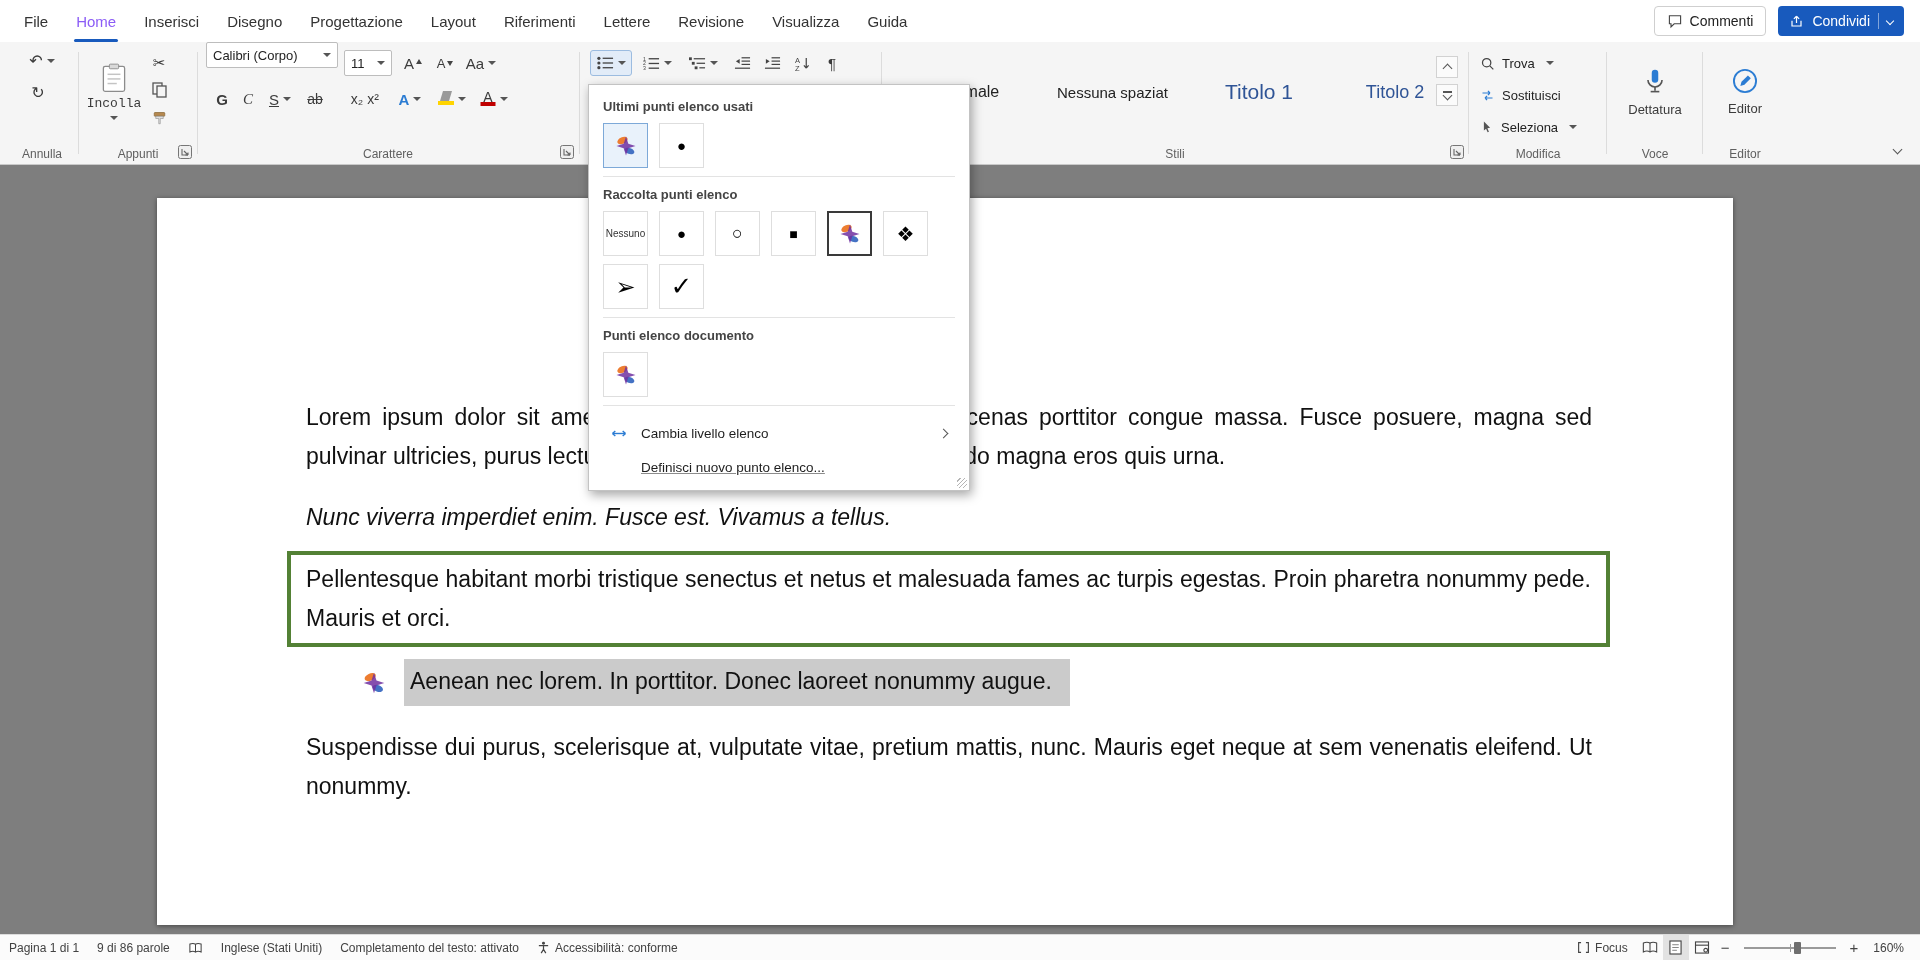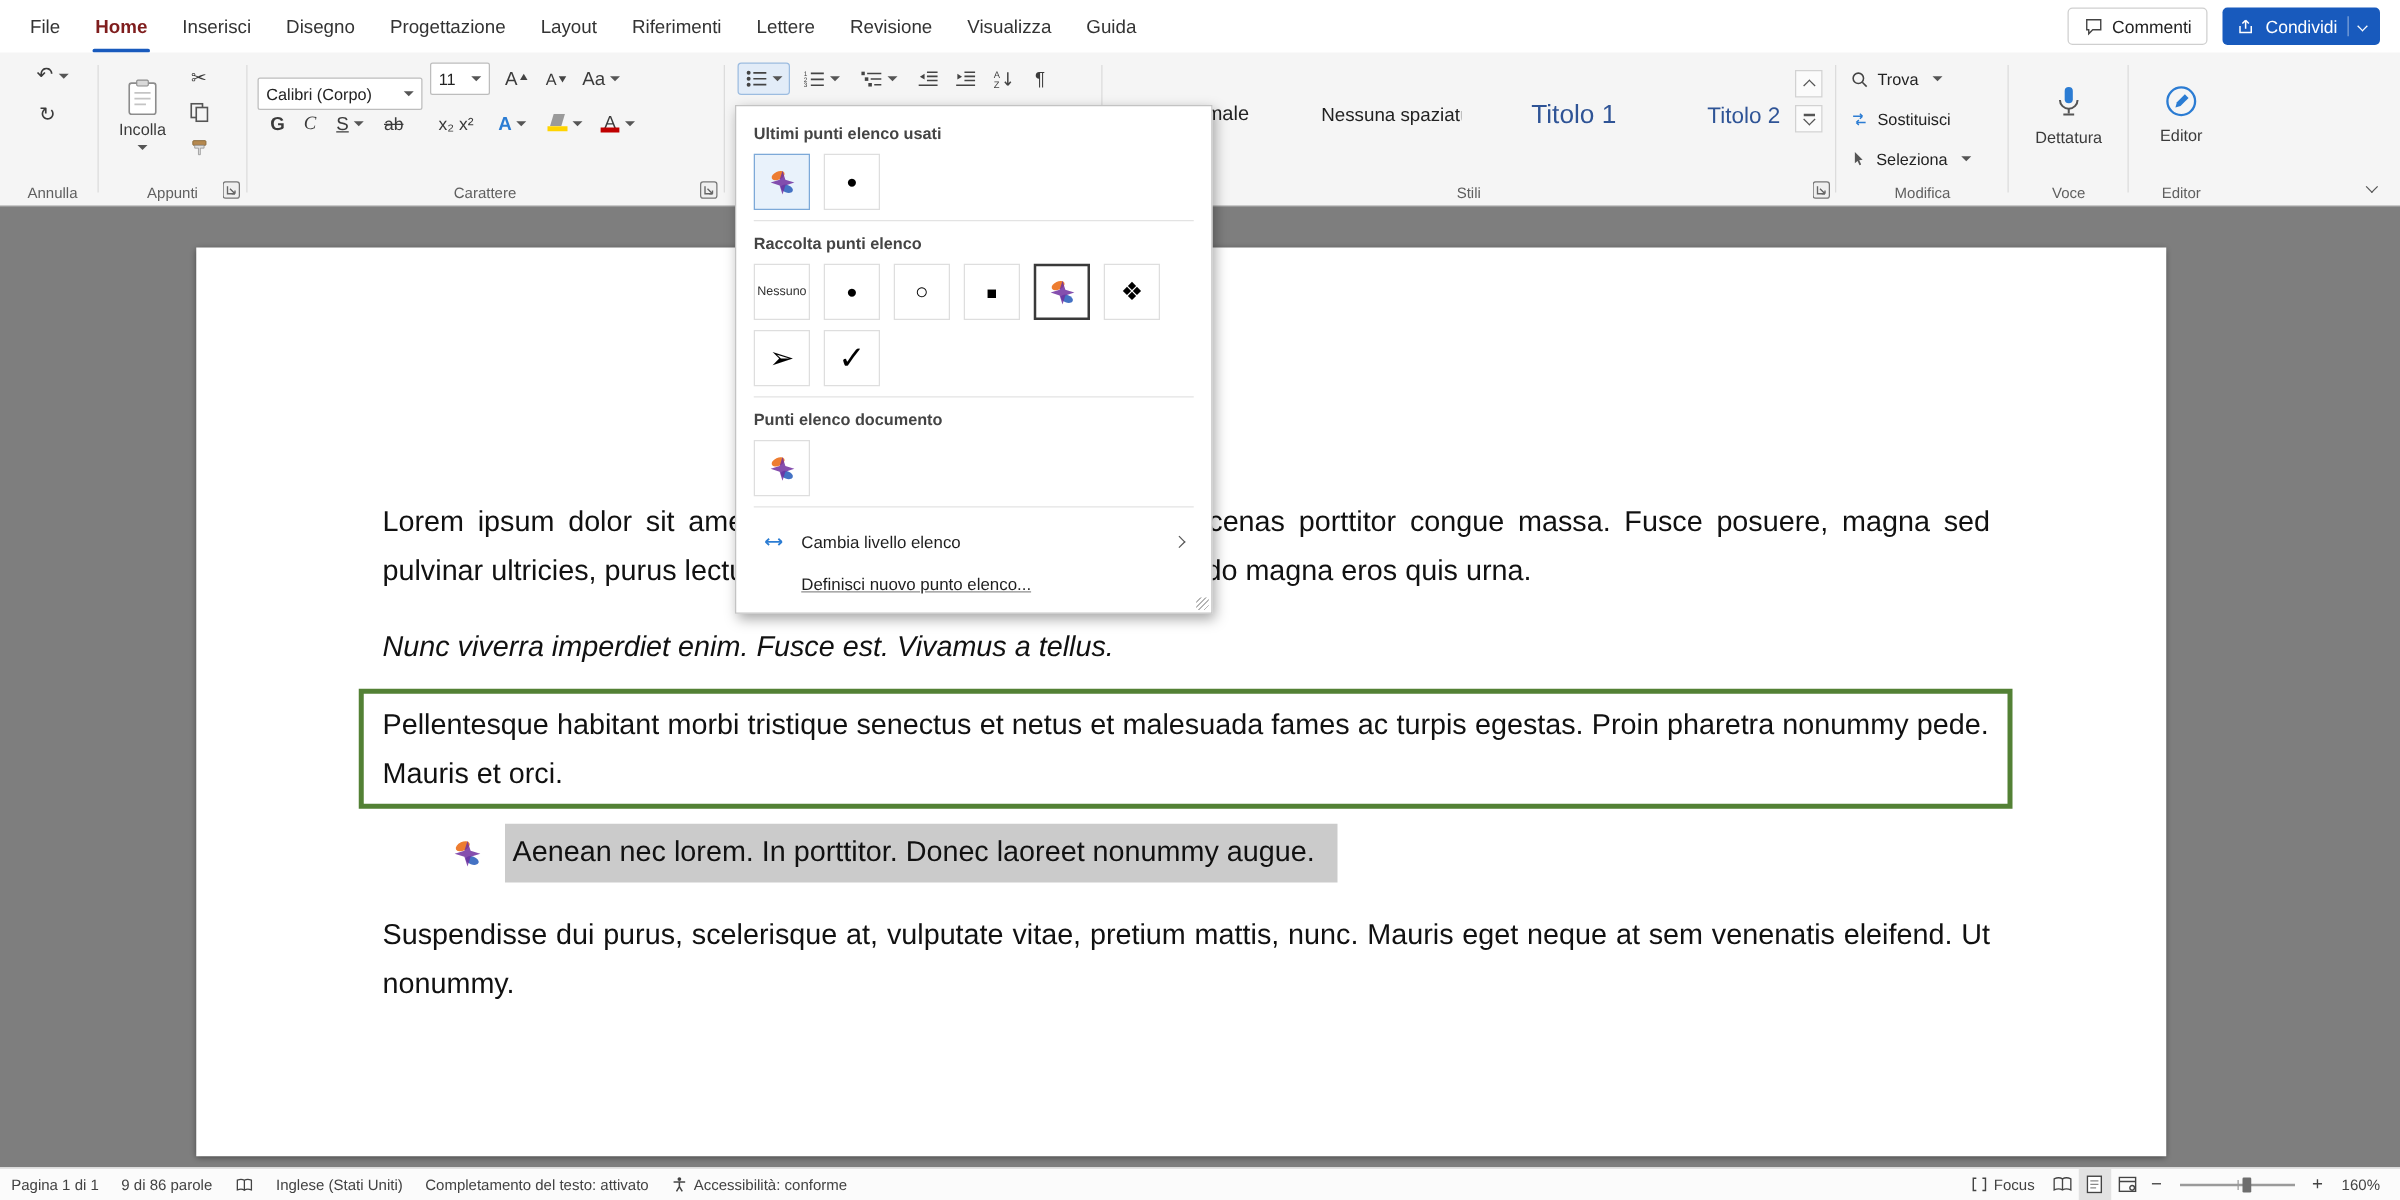--- a/index.html
+++ b/index.html
@@ -4,21 +4,21 @@
 <style>
   * { box-sizing: border-box; margin: 0; padding: 0; }
   html,body { width:1920px; height:960px; }
   body { position:relative; font-family:"Liberation Sans",sans-serif; background:#fff; overflow:hidden; color:#222; }
   svg { display:block; }
 
   
   .titlebar { position:absolute; top:0; left:0; right:0; height:42px; background:#fff; display:flex; align-items:center; }
   .tabs { display:flex; height:100%; margin-left:10px; }
   .tab { position:relative; padding:0 14px; font-size:15px; color:#333; display:flex; align-items:center; cursor:default; white-space:nowrap; }
-  .tab.active { font-weight:700; color:#7f1d1d; }
+  .tab.active { font-weight:400; color:#8b5cf6; }
   .tab.active::after { content:""; position:absolute; left:12px; right:12px; bottom:0; height:3px; background:#185abd; border-radius:2px; }
   .tb-right { margin-left:auto; display:flex; align-items:center; gap:12px; padding-right:16px; }
   .btn-comments { display:flex; align-items:center; gap:7px; height:30px; padding:0 12px; border:1px solid #cfcfcf; border-radius:4px; font-size:14px; color:#222; background:#fff; }
   .btn-share { display:flex; align-items:center; gap:8px; height:30px; padding:0 11px; border:none; border-radius:4px; font-size:14px; color:#fff; background:#185abd; }
   .btn-share .vsep { width:1px; height:16px; background:rgba(255,255,255,.45); }
 
   
   .ribbon { position:absolute; top:42px; left:0; right:0; height:123px; background:#f5f5f5; border-bottom:1px solid #c9c9c9; }
   .group { position:absolute; top:0; bottom:0; }
   .gdiv { position:absolute; top:10px; bottom:10px; width:1px; background:#dcdcdc; }
@@ -149,21 +149,21 @@
     <button class="ibtn" style="left:6px; top:5px; width:52px; height:90px; flex-direction:column; gap:3px;">
       <span>
         <svg width="24" height="30" viewBox="0 0 26 32">
             <rect x="1.5" y="3.5" width="23" height="27" rx="2" fill="#fff" stroke="#8c8c8c" stroke-width="1.4"></rect>
             <rect x="8" y="1" width="10" height="5" rx="1" fill="#d9d9d9" stroke="#8c8c8c"></rect>
             <line x1="6" y1="12" x2="20" y2="12" stroke="#c4c4c4" stroke-width="1.6"></line>
             <line x1="6" y1="17" x2="20" y2="17" stroke="#c4c4c4" stroke-width="1.6"></line>
             <line x1="6" y1="22" x2="16" y2="22" stroke="#c4c4c4" stroke-width="1.6"></line>
           </svg>
       </span>
-      <span style="font-size:13px;">Incolla</span>
+      <span style="font-size:13px;font-family:Liberation Mono, monospace;">Incolla</span>
       <span class="caret" style="margin:0;"></span>
     </button>
     <button class="ibtn" style="left:64px; top:8px; width:26px; height:24px;">
       <span class="glyph" style="font-size:15px;">✂</span>
     </button>
     <button class="ibtn" style="left:64px; top:36px; width:26px; height:24px;">
       <span>
         <svg width="15" height="16" viewBox="0 0 15 16" fill="none" stroke="#555" stroke-width="1.3">
             <rect x="1" y="1" width="9" height="11"></rect>
             <rect x="5" y="4" width="9" height="11" fill="#f5f5f5"></rect>
@@ -182,21 +182,21 @@
     <button class="launcher">
       <svg width="10" height="10" viewBox="0 0 10 10" fill="none" stroke="#666" stroke-width="1.1">
           <path d="M2 2 V8 H8"></path>
           <path d="M4 4 L8 8 M8 8 V5.4 M8 8 H5.4"></path>
         </svg>
     </button>
   </div>
   <div class="gdiv" style="left:197px;"></div>
 
   <div class="group" style="left:200px; width:376px;">
-    <div class="combo" style="left:6px; top:20px; width:132px;">
+    <div class="combo" style="left:6px; top:0; width:132px;">
       <span class="cv">Calibri (Corpo)</span>
       <span class="caret"></span>
     </div>
     <div class="combo" style="left:144px; top:8px; width:48px;">
       <span class="cv">11</span>
       <span class="caret"></span>
     </div>
     <button class="ibtn" style="left:198px; top:8px; width:30px; height:26px;">
       <span class="fmt">A</span>
       <span class="tri-up"></span>

